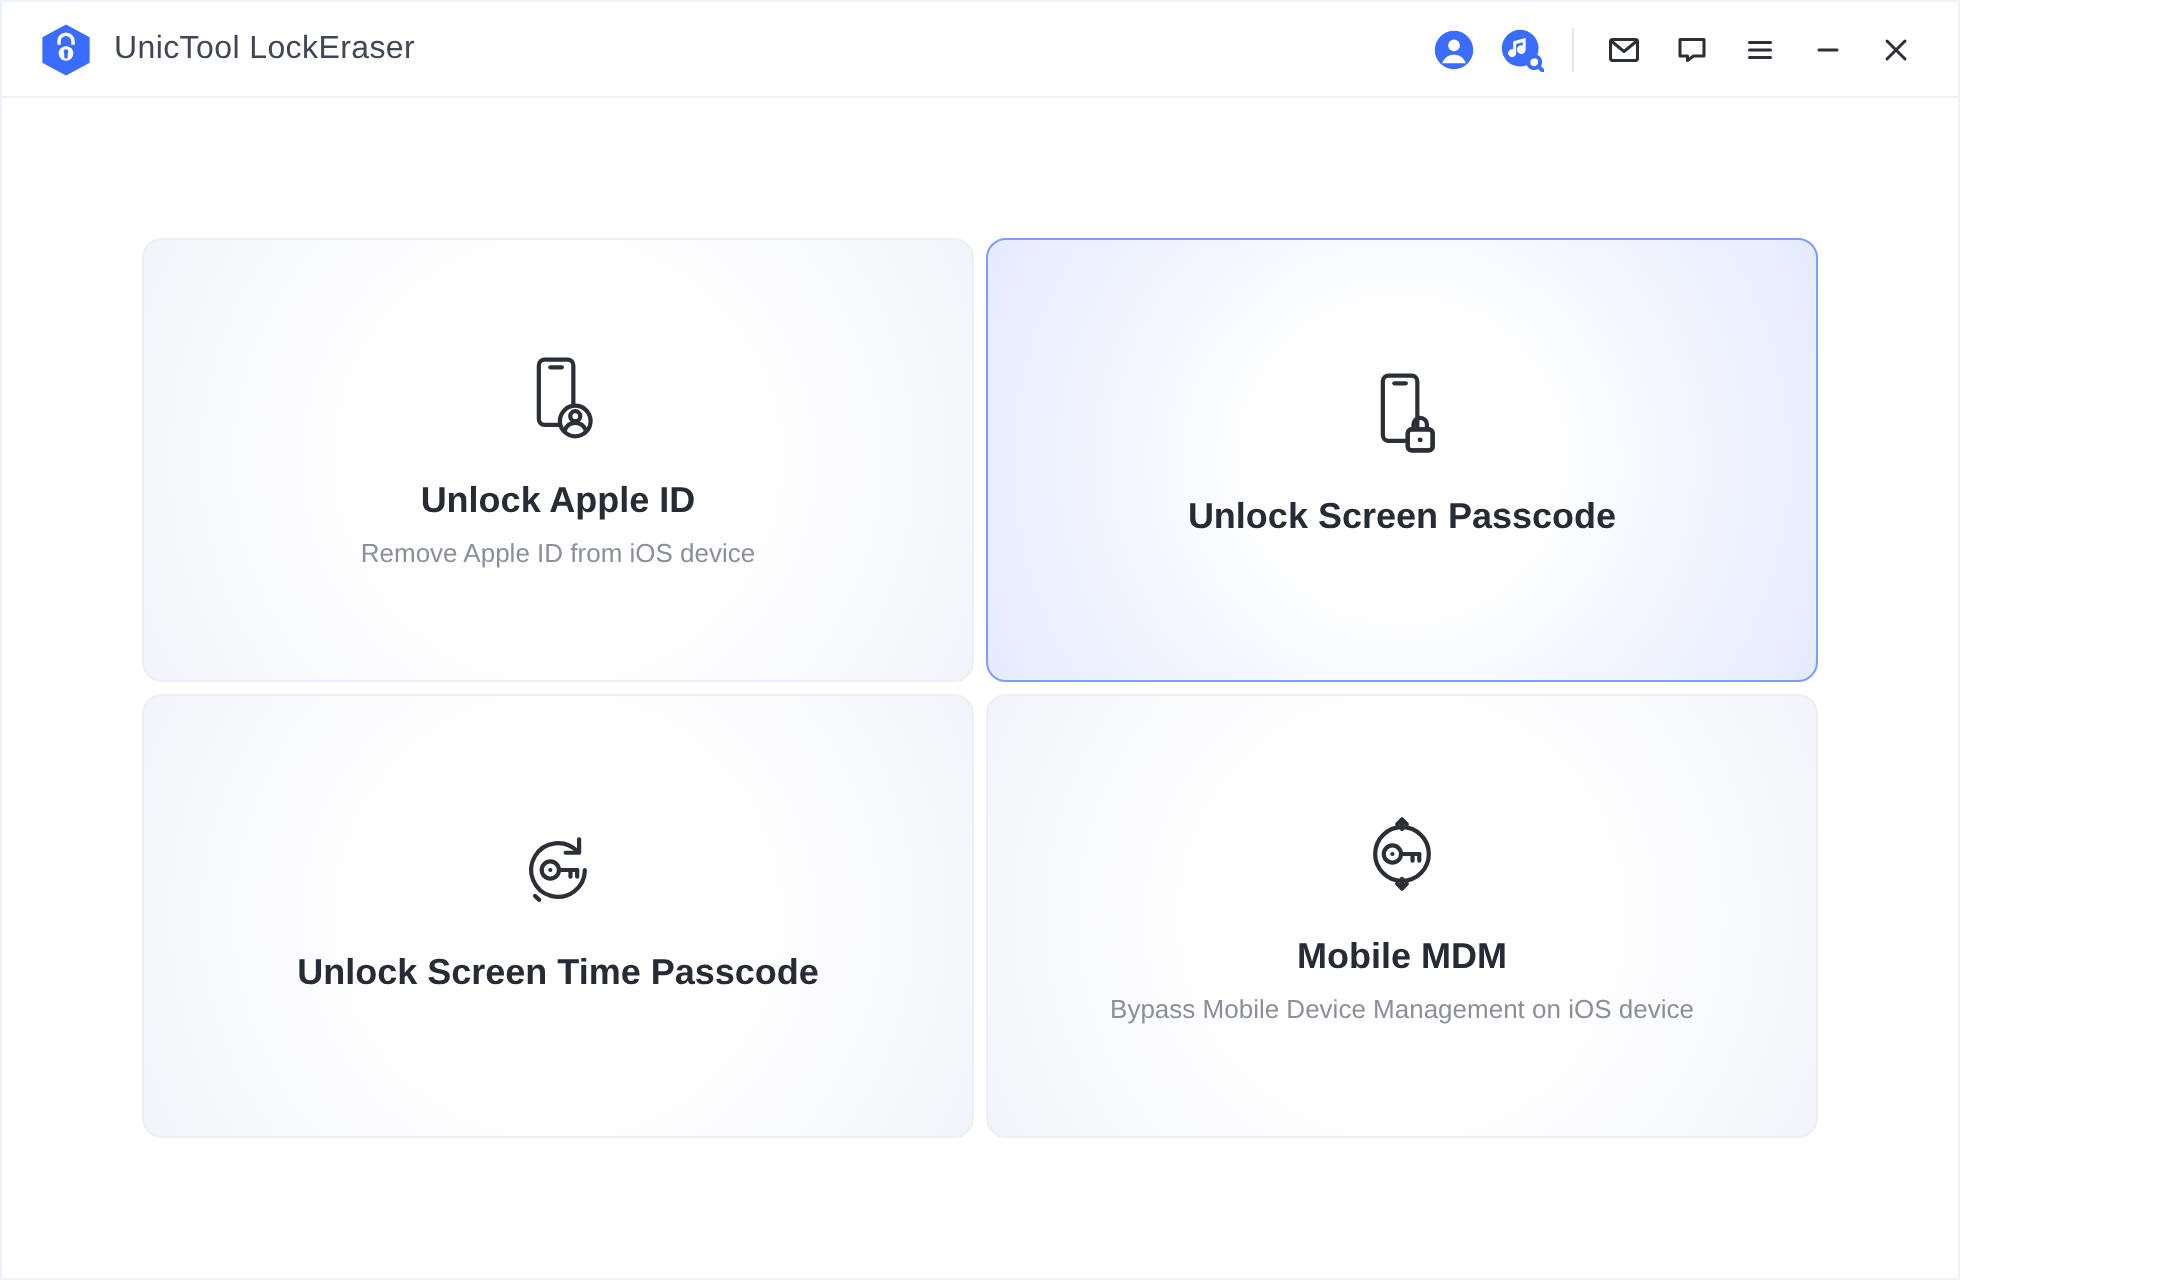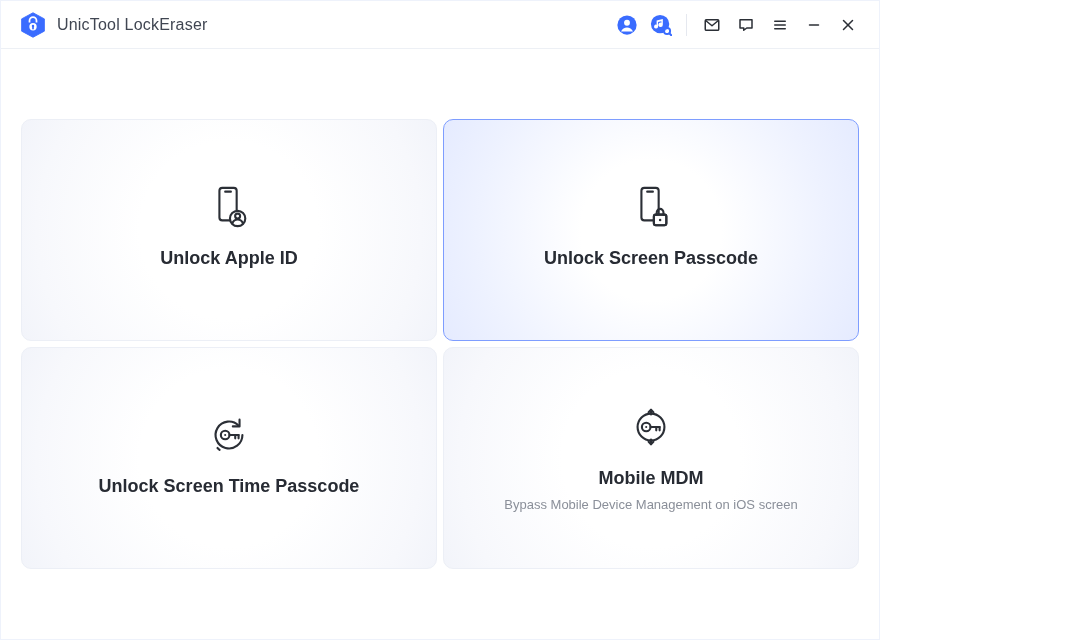--- a/index.html
+++ b/index.html
@@ -1,17 +1,17 @@
 <!DOCTYPE html>
 <html><head>
 <meta charset="utf-8">
 <style>
   * { box-sizing: border-box; margin: 0; padding: 0; }
   html, body { width: 1080px; height: 640px; overflow: hidden; font-family: "Segoe UI", "Helvetica Neue", Arial, sans-serif; background: #ffffff; }
-  .window { width: 880px; height: 640px; display: flex; flex-direction: column; background: #ffffff; border:1px solid #eef2fb; }
+  .window { width: 980px; height: 640px; display: flex; flex-direction: column; background: #ffffff; border:1px solid #eef2fb; }
   .titlebar { height: 48px; display: flex; align-items: center; padding: 0 14px 0 18px; border-bottom: 1px solid #edf0f5; }
   .logo { width: 28px; height: 28px; margin-right: 10px; display:flex; align-items:center; justify-content:center; }
   .app-title { font-size: 16px; color: #404652; font-weight: 500; letter-spacing: .2px; }
   .tb-spacer { flex: 1; }
   .tb-icon { width: 34px; height: 34px; display: flex; align-items: center; justify-content: center; color: #2b2f36; border-radius: 6px; }
   .tb-icon.blue { color: #3a6cff; }
   .tb-sep { width:1px; height:22px; background:#e5e8ef; margin:0 8px; }
   .content { flex:1; display:flex; align-items:center; justify-content:center; }
   .grid { display:grid; grid-template-columns: repeat(2, 416px); grid-template-rows: repeat(2, 222px); gap: 6px; }
   .card { border-radius: 10px; border:1px solid #eceff6; background: radial-gradient(circle at 50% 50%, #ffffff 0%, #ffffff 38%, #f7f8fc 82%, #f2f4fa 100%); display:flex; flex-direction:column; align-items:center; justify-content:center; text-align:center; padding:18px; cursor:pointer; }
@@ -98,20 +98,21 @@
         <span class="card-icon">
           <svg width="46" height="46" viewBox="0 0 48 48" fill="none" stroke="#2b2f36" stroke-width="2.2" stroke-linecap="round" stroke-linejoin="round">
             <rect x="14" y="4" width="18" height="34" rx="3"></rect>
             <line x1="20" y1="8" x2="26" y2="8"></line>
             <circle cx="33" cy="36" r="8" fill="#ffffff"></circle>
             <circle cx="33" cy="33.5" r="2.6"></circle>
             <path d="M27.5 41c1-2.8 3.1-4 5.5-4s4.5 1.2 5.5 4"></path>
           </svg>
         </span>
         <div class="card-title">Unlock Apple ID</div>
+        <div class="card-desc">Remove Apple ID from iOS device</div>
       </div>
 
       <div class="card selected">
         <span class="card-icon">
           <svg width="46" height="46" viewBox="0 0 48 48" fill="none" stroke="#2b2f36" stroke-width="2.2" stroke-linecap="round" stroke-linejoin="round">
             <rect x="14" y="4" width="18" height="34" rx="3"></rect>
             <line x1="20" y1="8" x2="26" y2="8"></line>
             <rect x="27" y="32" width="13" height="11" rx="2" fill="#ffffff"></rect>
             <rect x="27" y="32" width="13" height="11" rx="2"></rect>
             <path d="M30 32v-2.5a3.5 3.5 0 0 1 7 0V32"></path>
@@ -148,18 +149,18 @@
             <polyline points="21.5 39.5 24 42 26.5 39.5"></polyline>
 
             <circle cx="19" cy="24" r="4.5"></circle>
             <circle cx="19" cy="24" r="1.1" fill="#2b2f36" stroke="none"></circle>
             <line x1="23.5" y1="24" x2="33" y2="24"></line>
             <line x1="29.5" y1="24" x2="29.5" y2="27.5"></line>
             <line x1="33" y1="24" x2="33" y2="27.5"></line>
           </svg>
         </span>
         <div class="card-title">Mobile MDM</div>
-        <div class="card-desc">Bypass Mobile Device Management on iOS screen</div>
+        <div class="card-desc">Bypass Mobile Device Management on iOS device</div>
       </div>
 
     </div>
   </div>
 </div>
 
 </body></html>

